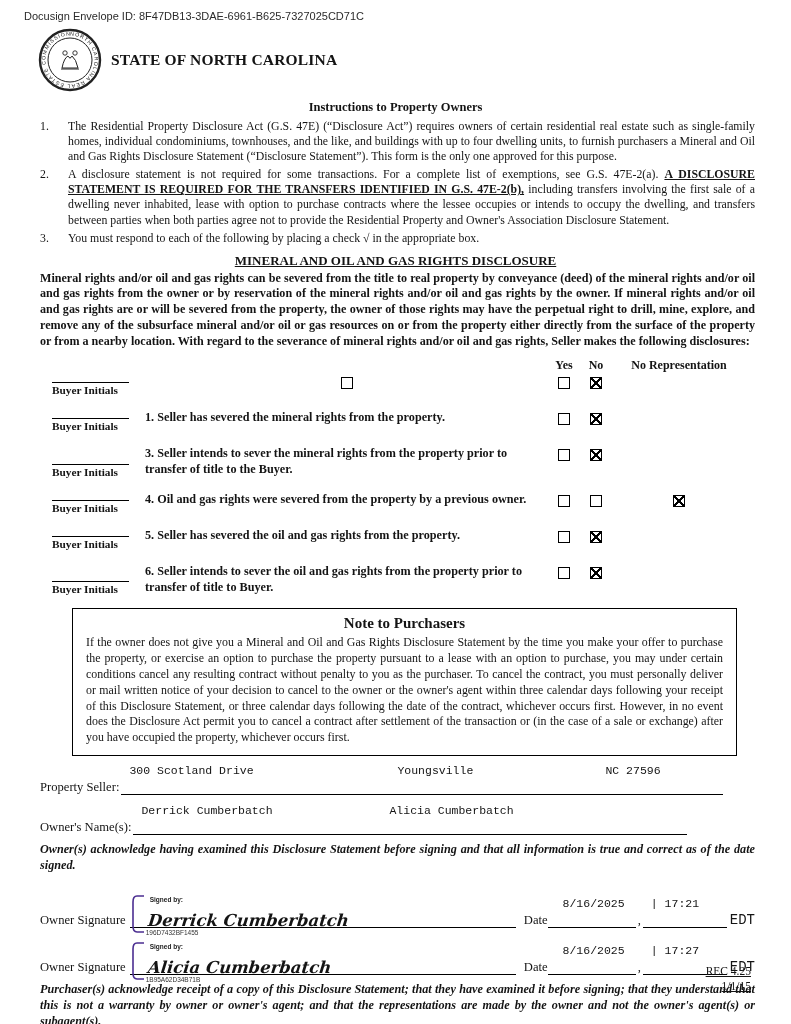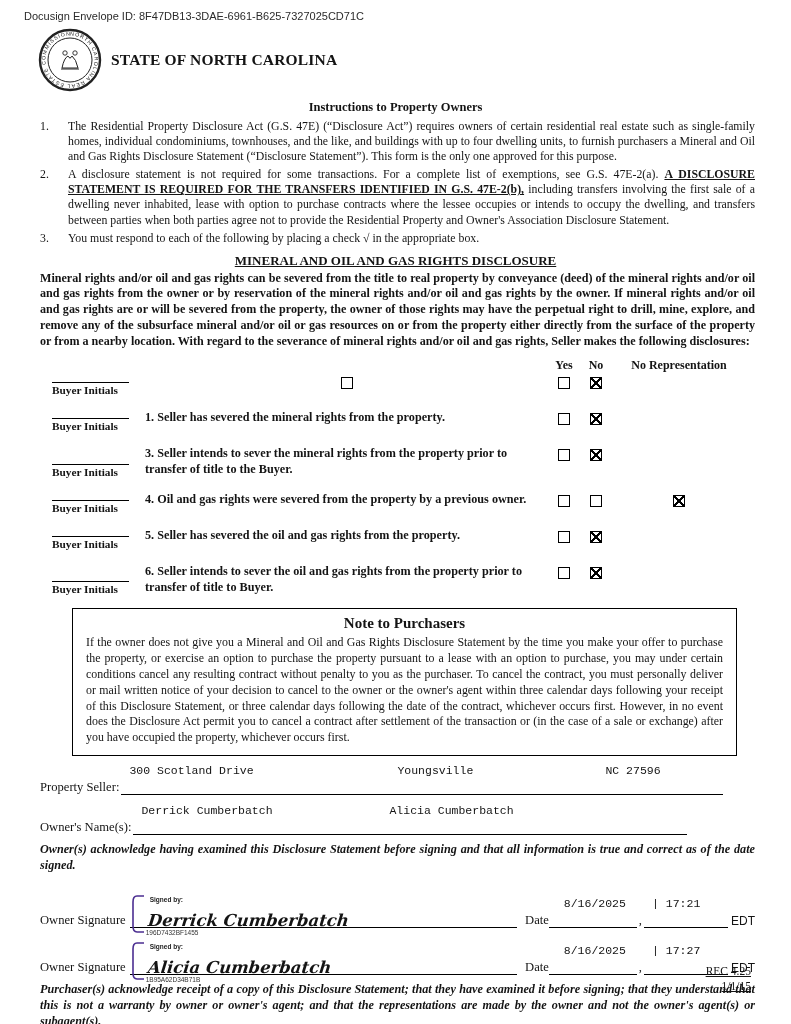--- a/index.html
+++ b/index.html
@@ -58,21 +58,21 @@
   .bracket { position:absolute; left:0; top:-12px; }
   .script { position:absolute; left:18px; bottom:-3px;
             font-family:"DejaVu Serif", cursive; font-style:italic; font-weight:bold;
             font-size:16.5px; transform:skewX(-6deg); white-space:nowrap; }
   .sig-id { position:absolute; left:16px; top:23px;
             font-family:"Liberation Sans", sans-serif; font-size:6.5px; color:#333; }
   .date-part { display:flex; align-items:flex-end; flex:none; margin-left:8px; }
   .d-fill { width:88px; text-align:center; }
   .t-fill { width:84px; text-align:left; }
   .comma { padding:0 2px; }
-  .tz { font-family:Liberation Sans, sans-serif; font-size:12px; padding-left:3px; }
+  .tz { font-family:Liberation Mono, monospace; font-size:14px; padding-left:3px; }
   .p-line { flex:1; border-bottom:1.2px solid #000; height:16px; margin-left:2px; }
   .b1 { width:56px; } .b2 { width:32px; }
   .p-sig { margin-top:17px; }
   .footer { position:absolute; right:40px; bottom:30px; text-align:right; font-size:11.5px; line-height:1.3;text-decoration:underline; }
 </style>
 </head>
 <body>
 
 <div class="page">
 

